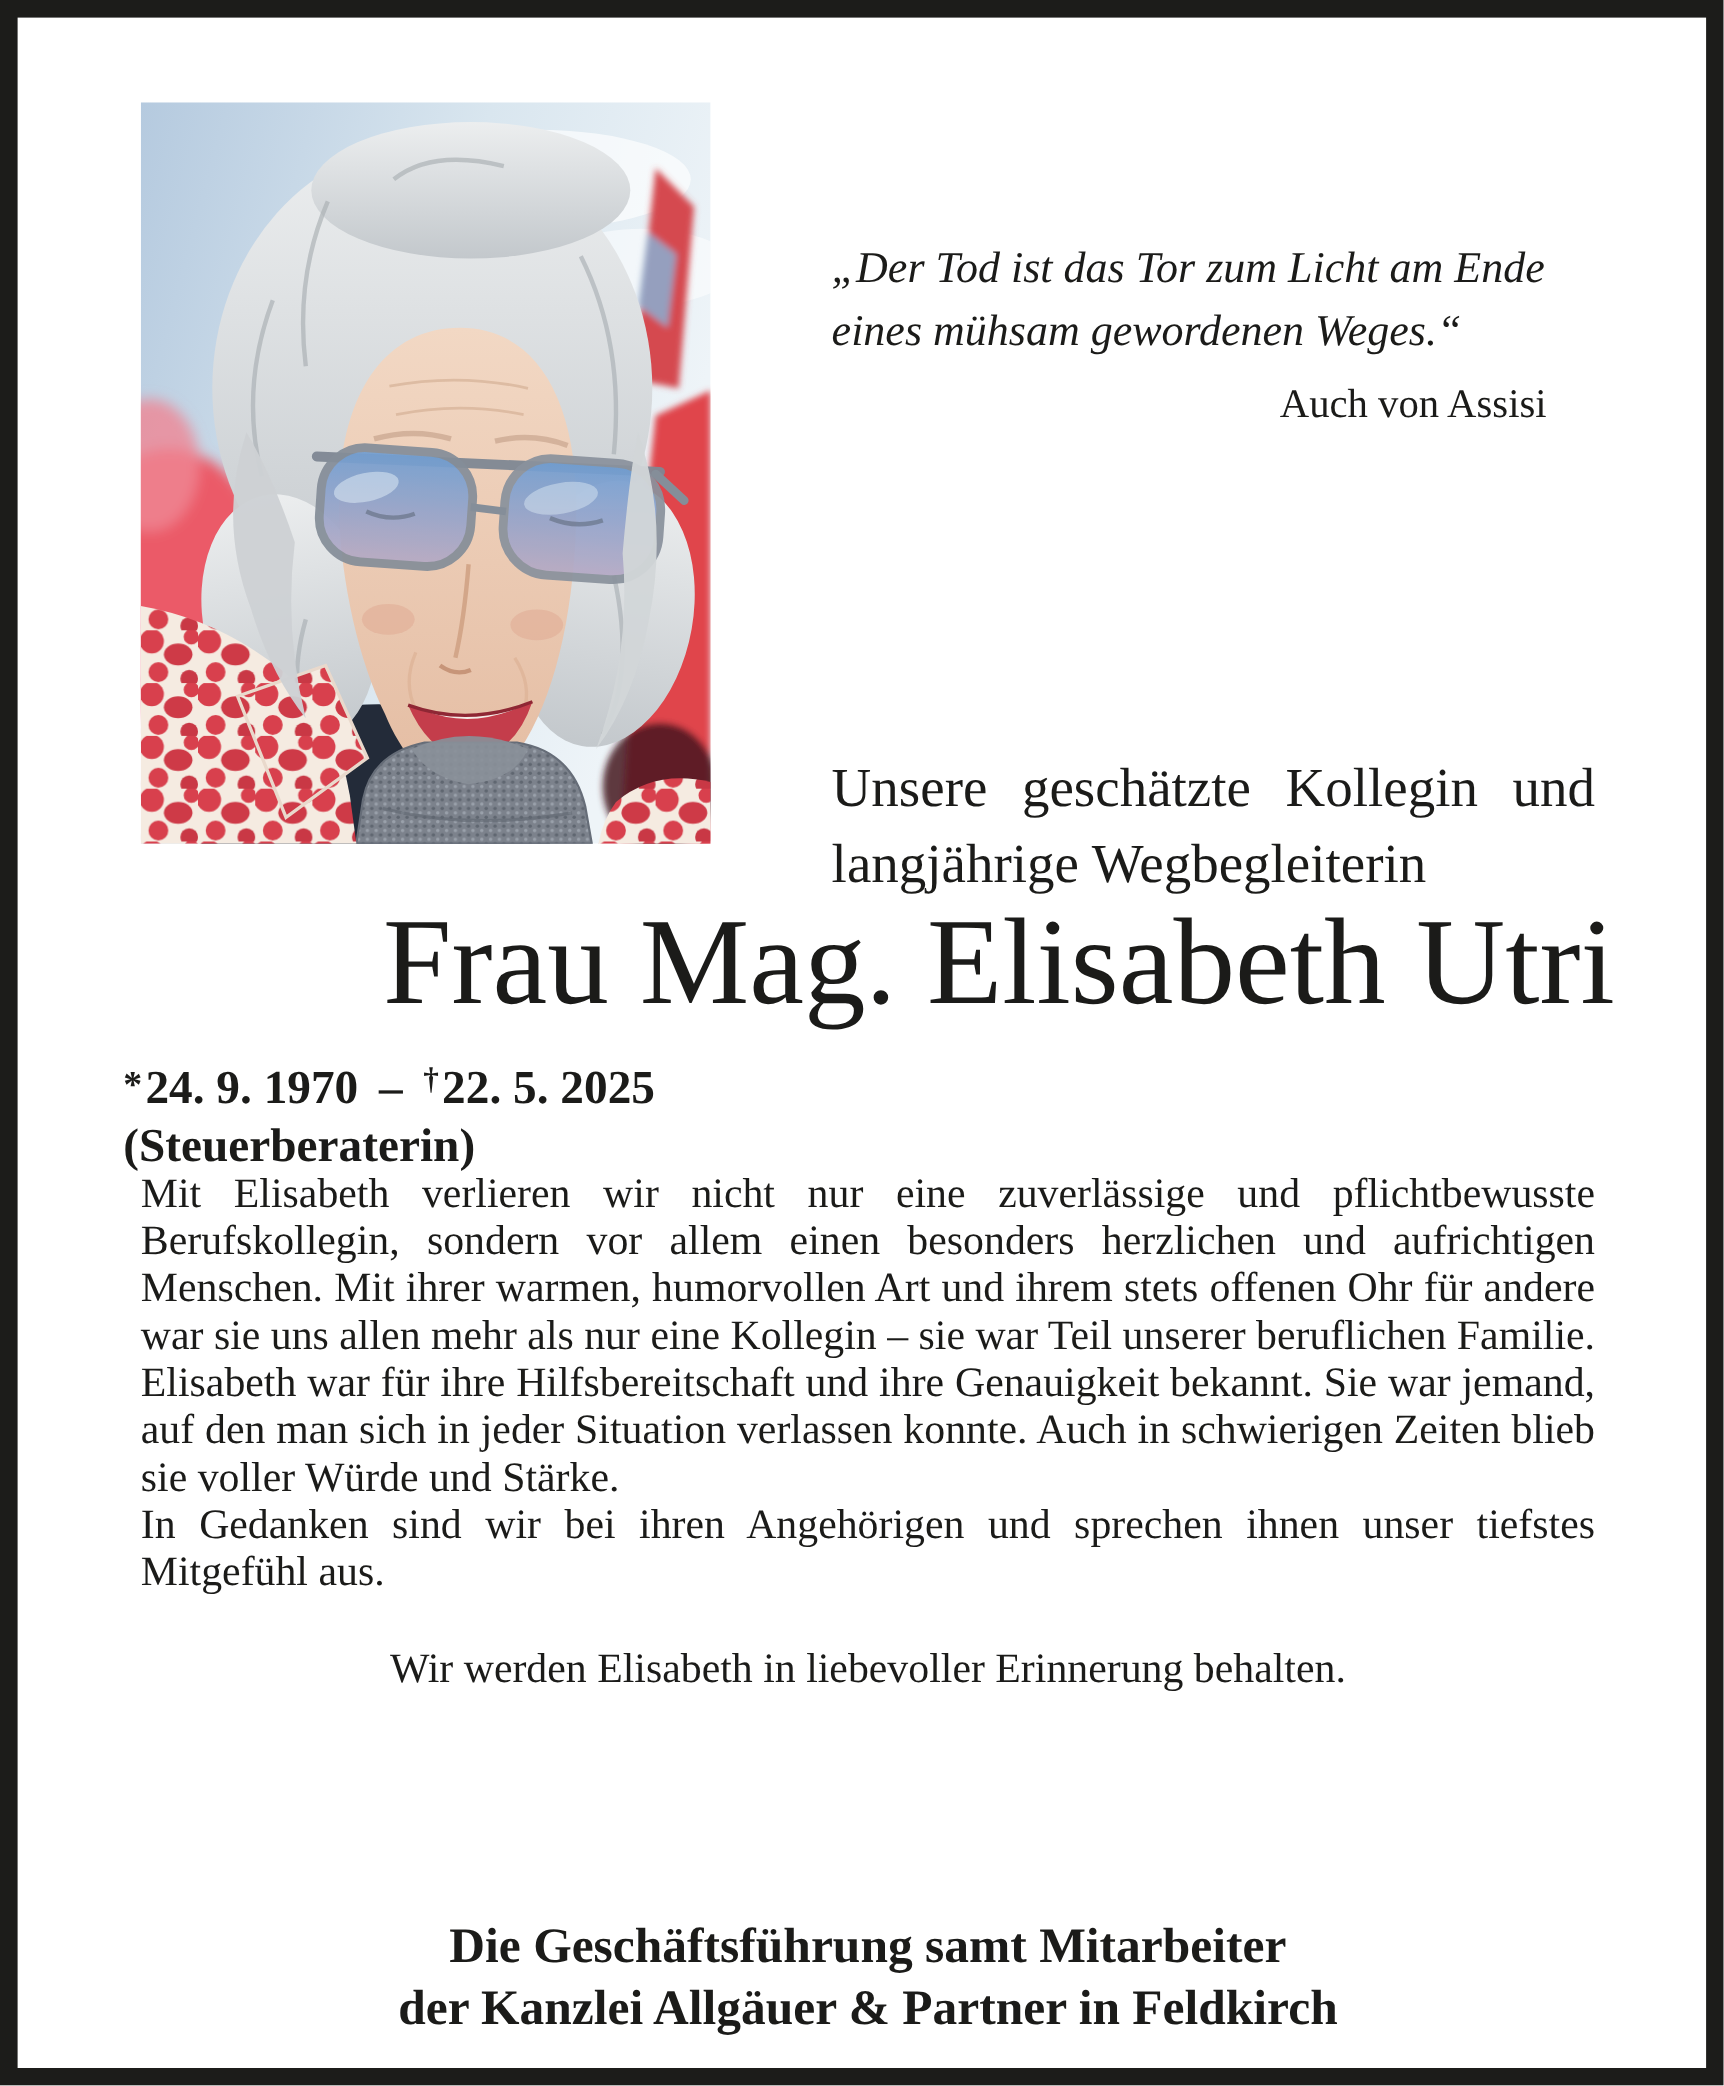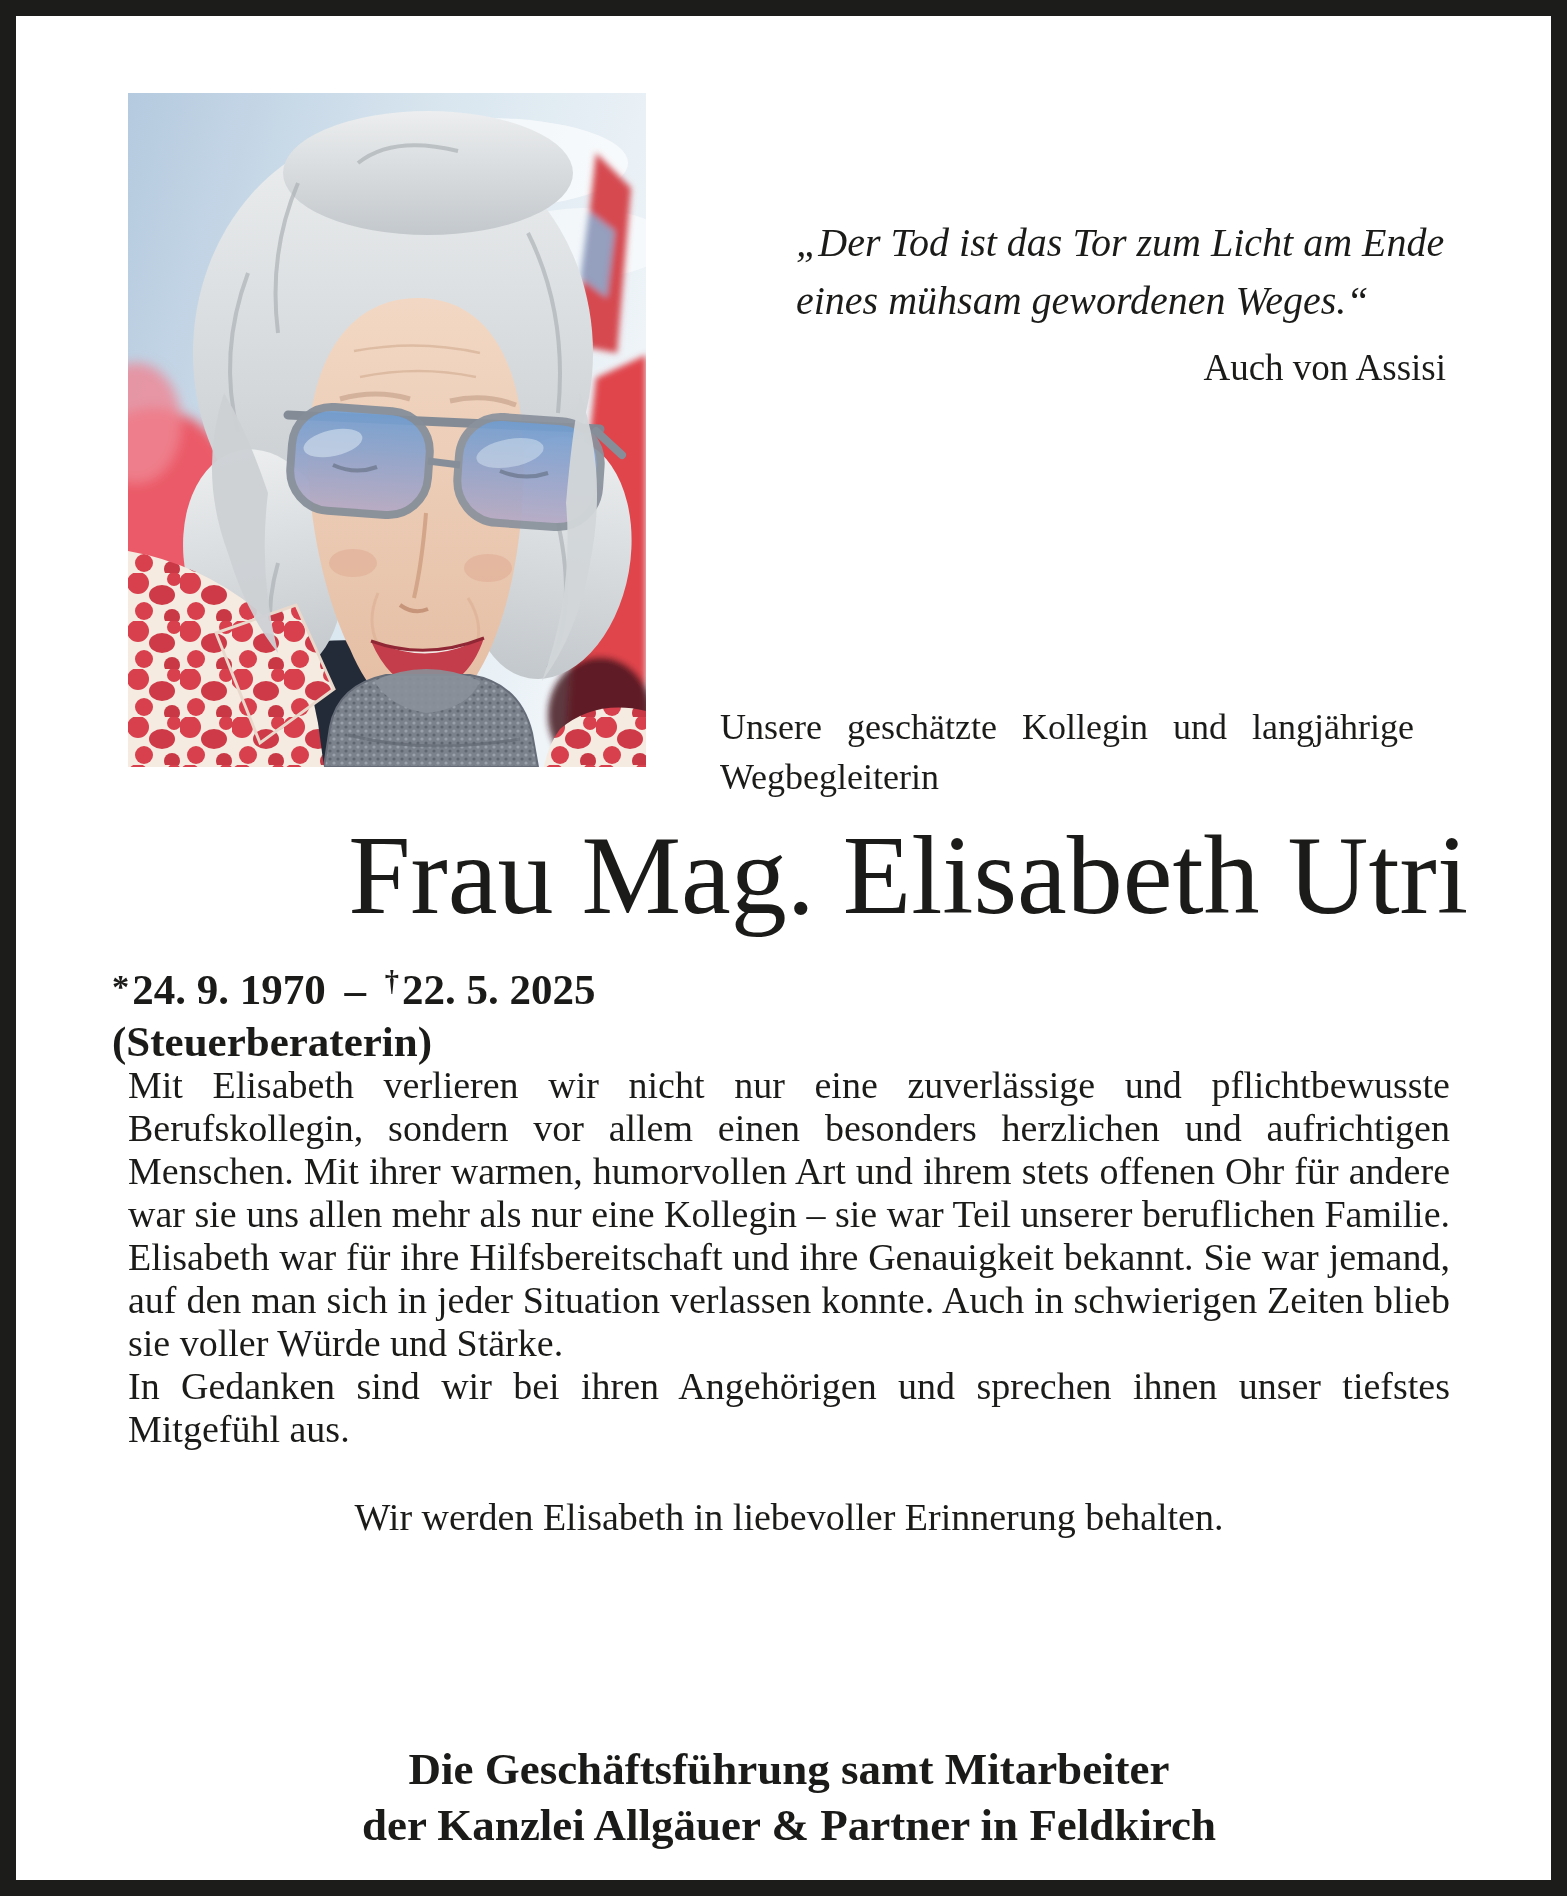--- a/index.html
+++ b/index.html
@@ -15,31 +15,31 @@
     color: var(--ink, #1b1b19);
     overflow: hidden;
   }
 
   .abs { position: absolute; }
 
   .photo { left: 112px; top: 77px; width: 518px; height: 674px; }
   .photo svg { display: block; width: 100%; height: 100%; }
 
   .quote {
-    left: 780px; top: 198px; width: 664px;
+    left: 740px; top: 198px; width: 664px;
     font-style: italic; font-size: 40px; line-height: 1.46;
   }
   .attribution {
     margin-top: 10px; font-style: normal; font-size: 37px;
     text-align: right; padding-right: 14px;
   }
 
   .intro {
-    left: 704px; top: 666px; width: 694px;
-    font-size: 36px; line-height: 1.38; text-align: justify; margin-top: 21px;
+    left: 740px; top: 666px; width: 694px;
+    font-size: 50px; line-height: 1.38; text-align: justify;
   }
 
   .name {
     left: 96px; top: 797px; width: 1356px;
     text-align: right; font-size: 112px; line-height: 1.12;
     white-space: nowrap;
   }
 
   .dates-block {
     left: 96px; top: 948px; width: 1356px;

